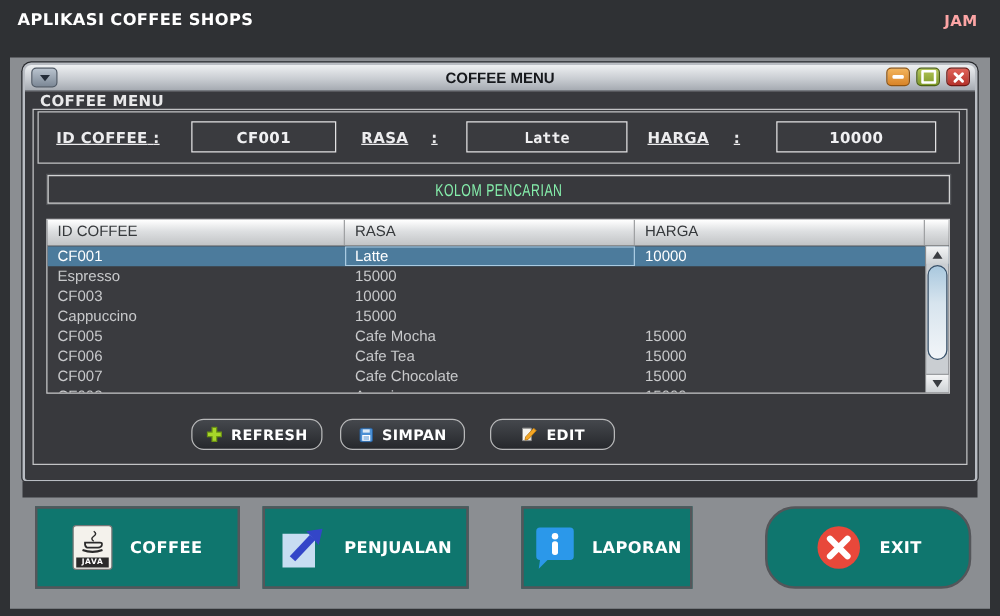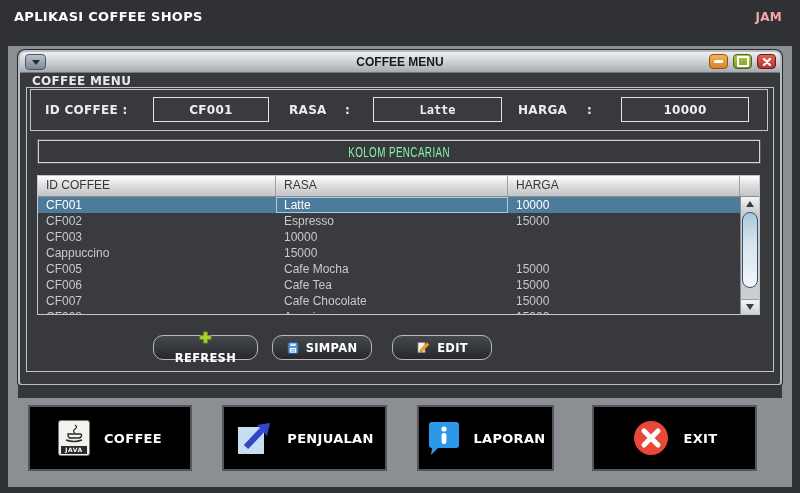--- a/index.html
+++ b/index.html
@@ -39,21 +39,21 @@
   .content{position:relative;height:311px;background:#38393d;border-radius:0 0 2px 2px;}
 
   
   .group-label{position:absolute;left:12px;top:1px;color:#e9e9ea;font-size:12px;}
   .group{position:absolute;left:6px;top:14px;width:748px;height:285px;border:1px solid #c2c3c5;
          box-sizing:border-box;}
 
   
   .form-panel{position:absolute;left:3px;top:1px;width:738px;height:42px;border:1px solid #c2c3c5;
               box-sizing:border-box;}
-  .flabel{position:absolute;top:13px;color:#ececee;font-size:12px;}
+  .flabel{position:absolute;top:13px;color:#ececee;font-size:12px;text-decoration:underline;}
   .ffield{position:absolute;top:7px;height:25px;background:#3a3b3f;border:1px solid #e2e2e3;
           box-sizing:border-box;color:#f0f0f2;font-size:12px;display:flex;align-items:center;
           justify-content:center;cursor:text;}
   .ffield.mono{font-family:"DejaVu Sans Mono",monospace;font-weight:700;font-size:12px;}
 
   
   .search{position:absolute;left:11px;top:52px;width:722px;height:23px;border:1px solid #d2d3d4;
           box-shadow:0 0 0 1px #55575b;box-sizing:border-box;display:flex;align-items:center;
           justify-content:center;color:#86efac;font-size:12px;letter-spacing:.5px;cursor:text;}
   .search span{transform:scale(.82,1.15);}
@@ -90,21 +90,21 @@
           background:linear-gradient(#a9c8de,#d7e4ee 40%,#f2f5f8);border:1px solid #37516a;
           box-sizing:border-box;cursor:grab;}
 
   
   .actions{position:absolute;left:0;top:247px;width:100%;height:25px;}
   .abtn{position:absolute;top:0;height:25px;border:1px solid #b8b9ba;border-radius:10px;
         background:linear-gradient(#45484d,#26282c);color:#fff;font-size:11.5px;
         display:flex;align-items:center;justify-content:center;gap:7px;box-sizing:border-box;cursor:pointer;}
 
   
-  .nbtn{position:absolute;top:359px;height:66px;background:#000000;border:2px solid #54565a;
+  .nbtn{position:absolute;top:359px;height:66px;background:#0f766e;border:2px solid #54565a;
         box-sizing:border-box;display:flex;align-items:center;justify-content:center;gap:14px;
         color:#fff;font-size:13px;cursor:pointer;}
   .java-icon{width:30px;height:34px;background:#f4f2ec;border:1px solid #777;border-radius:3px;
         position:relative;display:flex;flex-direction:column;align-items:center;justify-content:flex-start;}
   .java-cap{position:absolute;bottom:1px;left:2px;right:2px;background:#2a2a2a;color:#fff;
         font-size:6px;line-height:8px;text-align:center;font-weight:700;letter-spacing:.5px;
         font-family:"DejaVu Sans",sans-serif;}
   .icon-box{flex:0 0 auto;display:flex;align-items:center;justify-content:center;}
 </style>
 </head>
@@ -169,21 +169,20 @@
               <div class="hcell">HARGA</div>
               <div class="hcell hfill"></div>
             </div>
             <div class="tbody">
               <div class="trow selected">
                 <div class="tcell">CF001</div>
                 <div class="tcell focus">Latte</div>
                 <div class="tcell">10000</div>
               </div>
               <div class="trow">
-                <div class="tcell">CF002</div>
                 <div class="tcell">Espresso</div>
                 <div class="tcell">15000</div>
               </div>
               <div class="trow">
                 <div class="tcell">CF003</div>
                 <div class="tcell">10000</div>
               </div>
               <div class="trow">
                 <div class="tcell">Cappuccino</div>
                 <div class="tcell">15000</div>
@@ -214,21 +213,21 @@
                 </div>
                 <div class="sthumb"></div>
                 <div class="sbtn down">
                   <div class="tri-down"></div>
                 </div>
               </div>
             </div>
           </div>
 
           <div class="actions">
-            <div class="abtn comic" style="left:126px;width:105px;flex-direction:column;">
+            <div class="abtn comic" style="left:126px;width:105px;">
               <span class="icon-box">
                 <svg width="13" height="13" viewBox="0 0 14 14">
                   <path d="M5 1 h4 v4 h4 v4 h-4 v4 h-4 v-4 h-4 v-4 h4 z" fill="#a8d62a" stroke="#6d9413" stroke-width="1"></path>
                 </svg>
               </span>
               <span>REFRESH</span>
             </div>
             <div class="abtn comic" style="left:245px;width:100px;">
               <span class="icon-box">
                 <svg width="12" height="12" viewBox="0 0 12 12">
@@ -263,21 +262,21 @@
         <svg width="24" height="22" viewBox="0 0 24 22" style="margin-top:2px;">
           <path d="M13 2 q3 2 0 4 q-3 2 0 4" fill="none" stroke="#2a2a2a" stroke-width="1.2"></path>
           <path d="M6 11 h12 q2 0 1.5 2 q-0.5 2 -3 2 h-9 q-1.8 -1 -1.5 -4 z" fill="none" stroke="#2a2a2a" stroke-width="1.4"></path>
           <path d="M4 17 q8 3 16 0" fill="none" stroke="#2a2a2a" stroke-width="1.6"></path>
         </svg>
         <span class="java-cap">JAVA</span>
       </span>
       <span>COFFEE</span>
     </div>
 
-    <div class="nbtn comic" style="left:214px;width:165px;">
+    <div class="nbtn comic" style="left:202px;width:165px;">
       <span class="icon-box">
         <svg width="38" height="38" viewBox="0 0 38 38">
           <rect x="3" y="8" width="26" height="27" fill="#c7ddf2"></rect>
           <path d="M11 28 L27 11" stroke="#3346c8" stroke-width="6" stroke-linecap="butt"></path>
           <path d="M22 6 L35 4 L32 17 Z" fill="#3346c8"></path>
         </svg>
       </span>
       <span>PENJUALAN</span>
     </div>
 
@@ -285,21 +284,21 @@
       <span class="icon-box">
         <svg width="34" height="36" viewBox="0 0 34 36">
           <path d="M6 2 h24 q3 0 3 3 v20 q0 3 -3 3 h-18 l-7 7 l1 -7 q-3 0 -3 -3 v-20 q0 -3 3 -3 z" fill="#2b98ea"></path>
           <circle cx="18" cy="9" r="2.6" fill="#fff"></circle>
           <rect x="15.6" y="13" width="4.8" height="11" rx="2.2" fill="#fff"></rect>
         </svg>
       </span>
       <span>LAPORAN</span>
     </div>
 
-    <div class="nbtn comic" style="left:584px;width:165px;">
+    <div class="nbtn comic" style="left:604px;width:165px;border-radius:24px;">
       <span class="icon-box">
         <svg width="38" height="38" viewBox="0 0 38 38">
           <circle cx="19" cy="19" r="17" fill="#e8483a"></circle>
           <path d="M12 12 L26 26 M26 12 L12 26" stroke="#fff" stroke-width="5" stroke-linecap="round"></path>
         </svg>
       </span>
       <span>EXIT</span>
     </div>
 
   </div>

